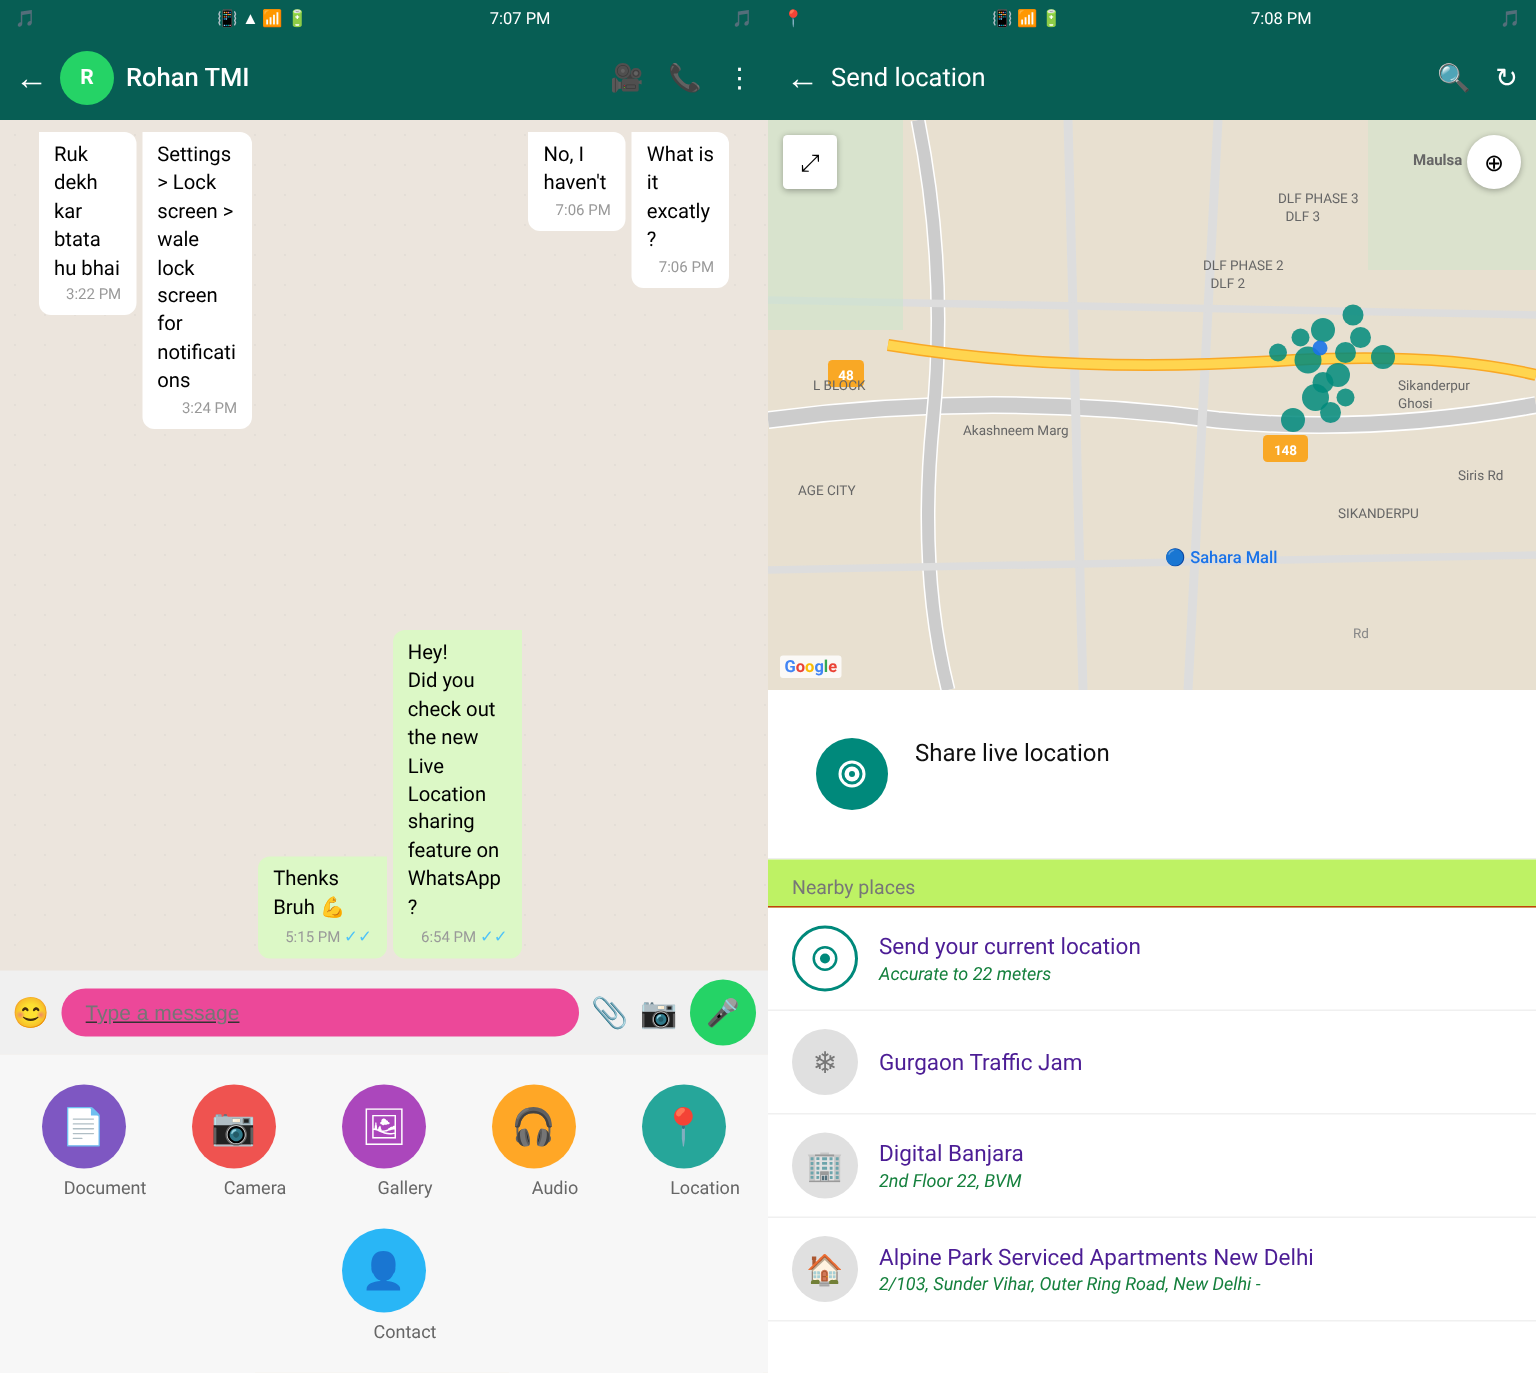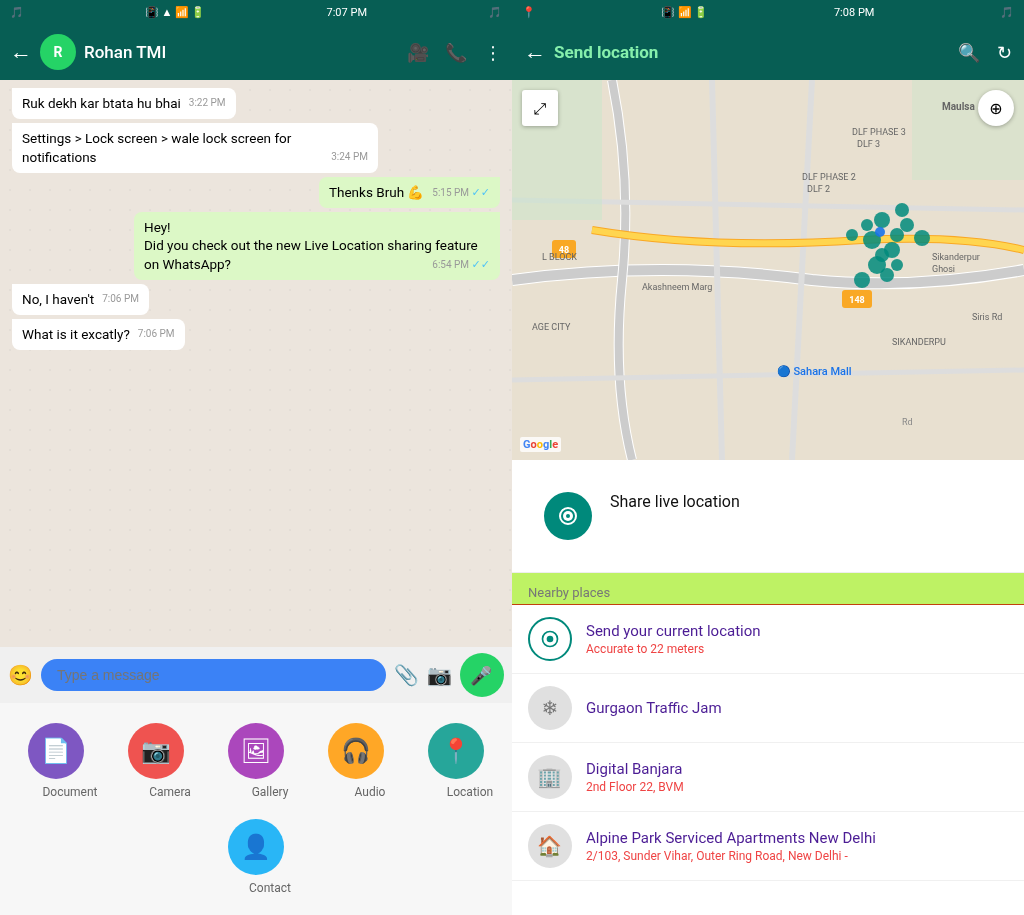--- a/index.html
+++ b/index.html
@@ -106,26 +106,25 @@
       position: absolute;
       inset: 0;
       background-image: 
         radial-gradient(circle, rgba(180,180,180,0.15) 1px, transparent 1px);
       background-size: 20px 20px;
       background-color: #ece5dd;
     }
 
     .messages-area {
       flex: 1;
-      padding: 8px 12px;
+      padding: 8px 26px;
       overflow-y: auto;
       position: relative;
       z-index: 1;
       display: flex;
-      flex-direction: column;
       gap: 4px;
     }
 
     .msg-bubble {
       max-width: 75%;
       padding: 6px 10px;
       border-radius: 8px;
       font-size: 13.5px;
       line-height: 1.4;
       position: relative;
@@ -159,27 +158,28 @@
       background: #f0f0f0;
       padding: 6px 8px;
       display: flex;
       align-items: center;
       gap: 8px;
       position: relative;
       z-index: 1;
     }
     .chat-input {
       flex: 1;
-      background: #3b82f6;
+      background: #ec4899;
       border-radius: 20px;
       border: none;
       outline: none;
       padding: 8px 16px;
       font-size: 14px;
       color: #333;
+      text-decoration: underline;
     }
     .input-icon {
       font-size: 20px;
       color: #777;
       cursor: pointer;
     }
     .mic-btn {
       width: 44px;
       height: 44px;
       background: #25d366;
@@ -353,22 +353,23 @@
     }
     .nearby-item-info {
       flex: 1;
     }
     .nearby-item-name {
       font-size: 15px;
       color: #4c1d95;
     }
     .nearby-item-sub {
       font-size: 12px;
-      color: #ef4444;
+      color: #15803d;
       margin-top: 2px;
+      font-style: italic;
     }
 
     
     .current-loc-icon {
       width: 44px;
       height: 44px;
       border-radius: 50%;
       border: 2px solid #00897b;
       display: flex;
       align-items: center;
@@ -380,22 +381,22 @@
 
     
     .back-arrow {
       font-size: 22px;
       cursor: pointer;
       color: white;
     }
     .loc-header-title {
       flex: 1;
       font-size: 17px;
-      font-weight: 700;
-      color: #86efac;
+      font-weight: 400;
+      color: #ffffff;
     }
   </style>
 </head>
 <body>
 
 <div class="status-bars">
   <div class="status-bar-left">
     <span>🎵</span>
     <span>📳 ▲ 📶 🔋</span>
     <span>7:07 PM</span>

